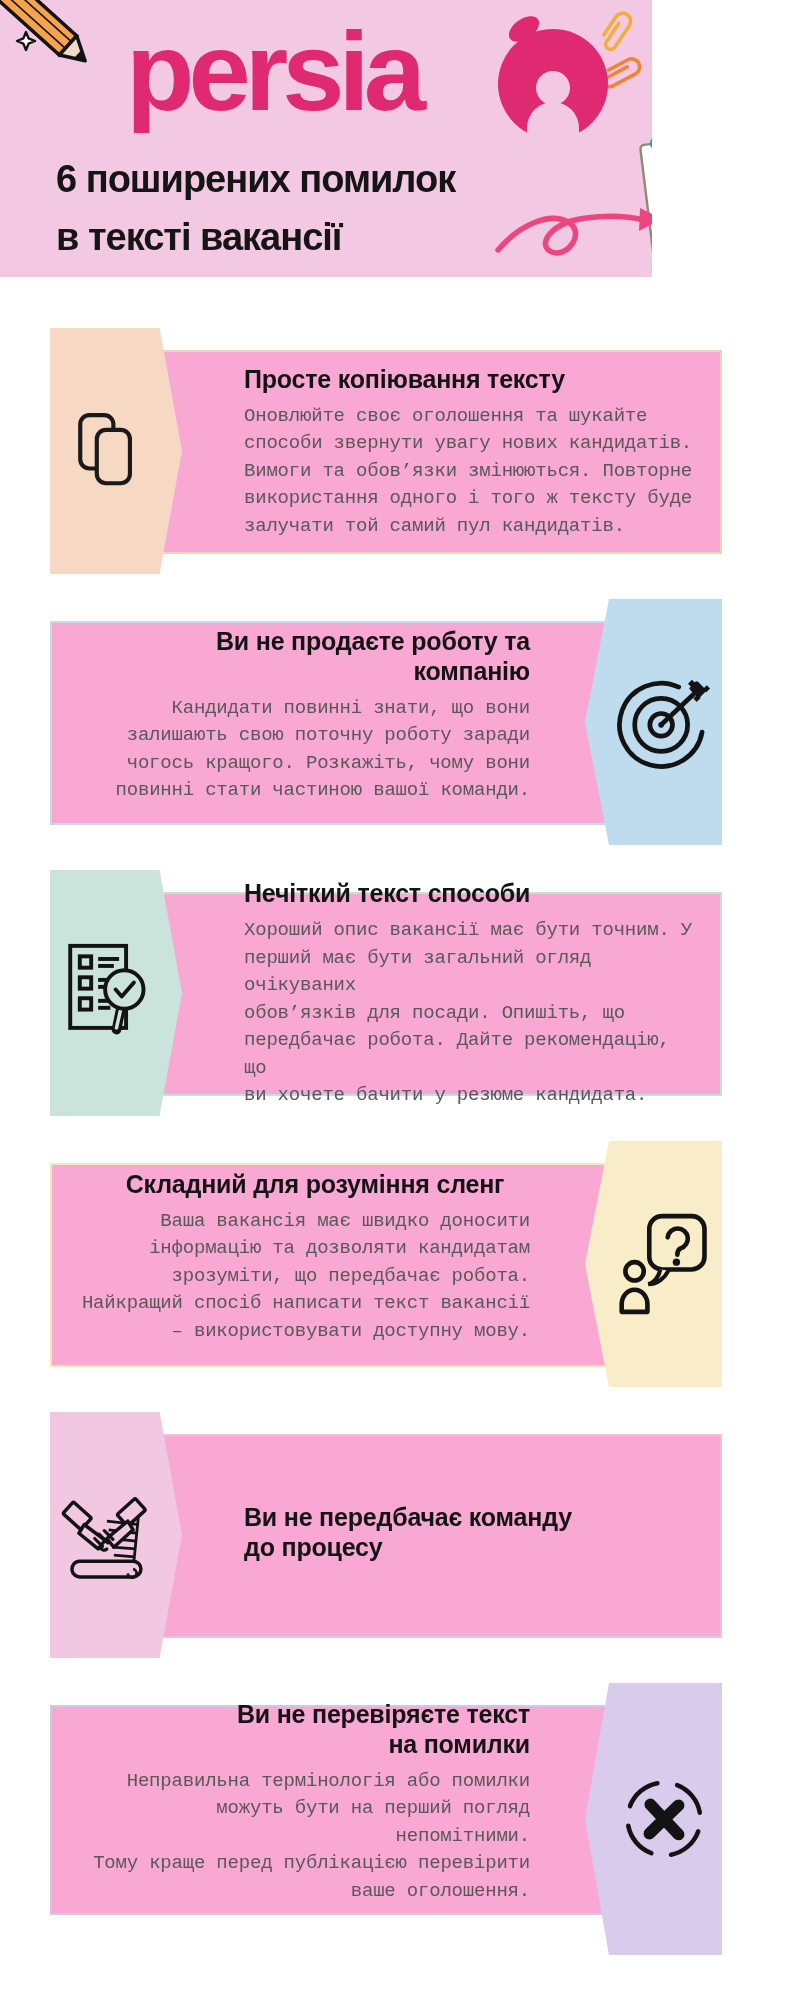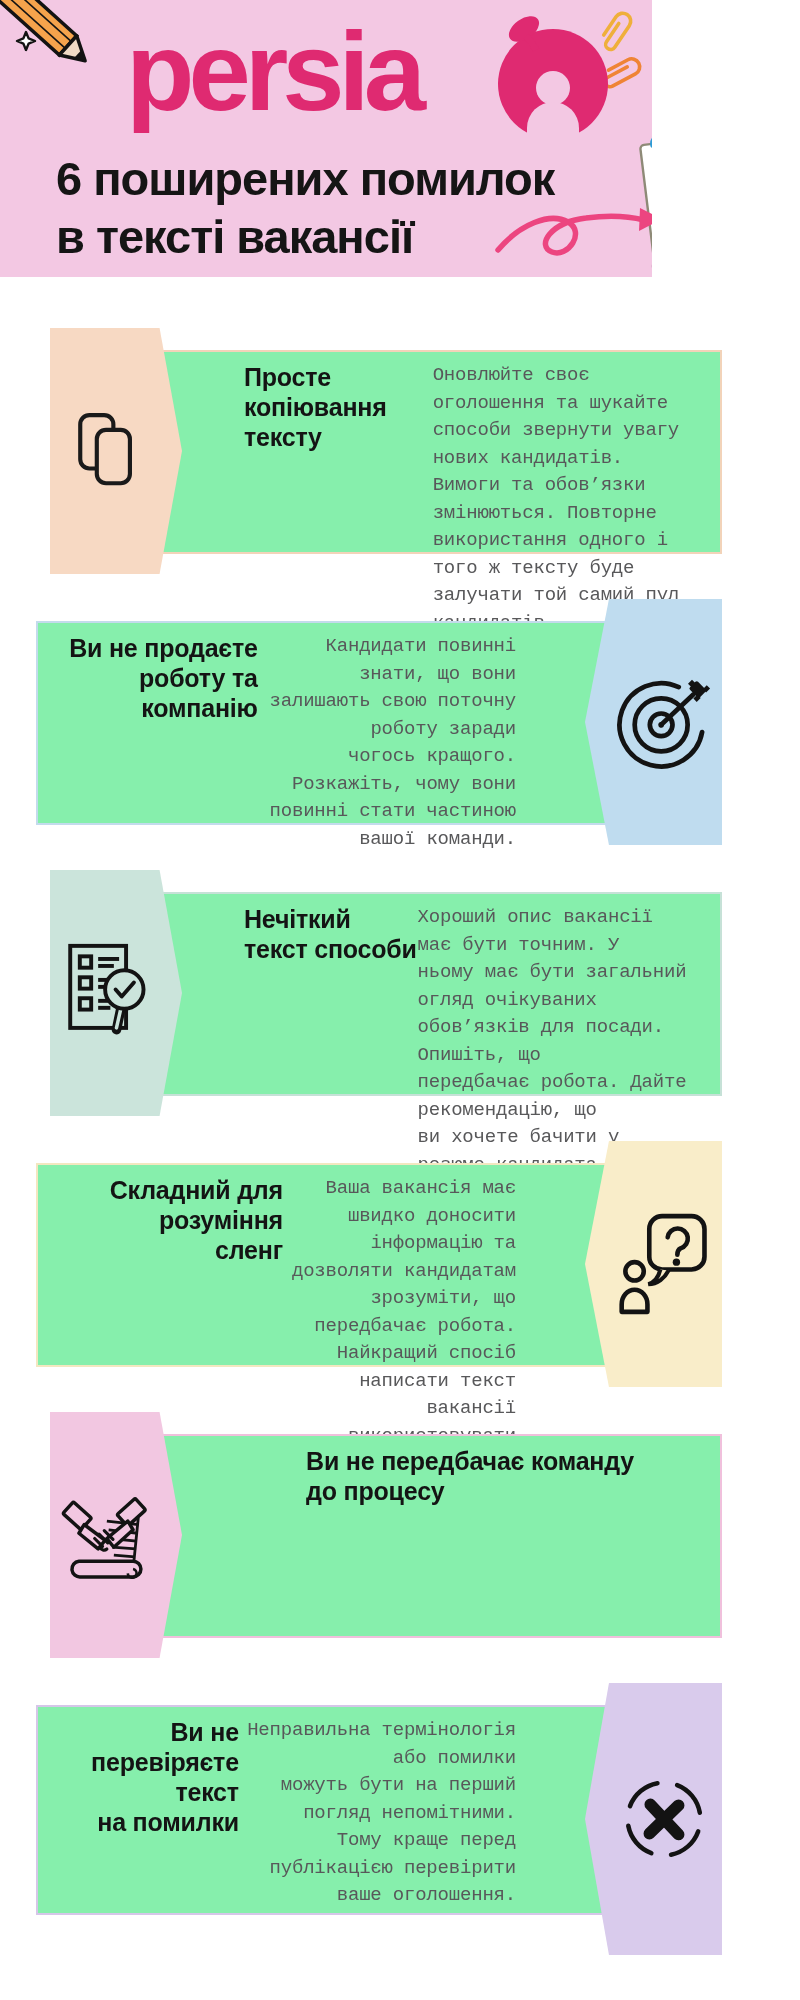--- a/index.html
+++ b/index.html
@@ -20,21 +20,21 @@
   }
   .logo-text {
     position:absolute; left:126px; top:16px;
     font-size:112px; font-weight:bold; letter-spacing:-6px;
     color:var(--brand,#DF2A71);
     line-height:1;
   }
   .logo-mark { position:absolute; left:486px; top:12px; width:130px; height:132px; }
   .header-title {
     position:absolute; left:56px; top:150px;
-    font-size:47px; font-weight:bold; color:#151515;
+    font-size:38px; font-weight:bold; color:#151515;
     line-height:58px; letter-spacing:-1px;
     white-space:pre-line;
   }
   .deco { position:absolute; }
   .deco-pencil { left:-4px; top:-6px; }
   .deco-clips  { left:585px; top:0; }
   .deco-pad    { left:635px; top:108px; }
   .deco-arrow  { left:492px; top:188px; }
 
   
@@ -52,29 +52,29 @@
     left:50px; width:132px;
     clip-path:polygon(0 0, 83% 0, 100% 50%, 83% 100%, 0 100%);
   }
   .section.right .pentagon {
     left:585px; width:137px;
     clip-path:polygon(17.5% 0, 100% 0, 100% 100%, 17.5% 100%, 0 50%);
   }
 
   .card {
     position:absolute; top:22px; height:204px; width:572px;
-    background:#86efac;
+    background:#f9a8d4;
     border:2px solid var(--border,#ddd);
-    display:flex; flex-direction:row; justify-content:center;
+    display:flex; flex-direction:column; justify-content:center;
     z-index:1;
   }
   .section.tall .card { height:210px; }
   .section.left  .card { left:150px; padding:10px 24px 10px 92px; text-align:left; }
-  .section.right .card { left:36px;  padding:10px 90px 26px 24px; text-align:right; }
-  .section.right.title-left .card h2 { text-align:right;margin-left:24px; }
+  .section.right .card { left:50px;  padding:10px 90px 26px 24px; text-align:right; }
+  .section.right.title-left .card h2 { text-align:center;margin-left:24px; }
 
   .card h2 {
     font-size:25px; font-weight:bold; color:#141414;
     line-height:30px; letter-spacing:-0.2px;
     margin-bottom:9px; white-space:pre-line;
   }
   .card p {
     font-size:19px; color:#58585A;
     line-height:27.5px; letter-spacing:-0.2px;
     white-space:pre-line;
@@ -225,21 +225,21 @@
         </g>
       </svg>
     </div>
   </section>
 
   <section class="section left" style="--fill: #CBE4DB; --border: #C6E1D7;">
     <div class="pentagon"></div>
     <div class="card">
       <h2>Нечіткий текст способи</h2>
       <p>Хороший опис вакансії має бути точним. У
-ньому має бути загальний огляд очікуваних
+перший має бути загальний огляд очікуваних
 обов’язків для посади. Опишіть, що
 передбачає робота. Дайте рекомендацію, що
 ви хочете бачити у резюме кандидата.</p>
     </div>
     <div class="icon-wrap">
       <svg width="96" height="118" viewBox="0 0 110 120" fill="none" stroke="#131313" stroke-width="4.5">
         <rect x="14" y="6" width="64" height="94"></rect>
         <rect x="25" y="18" width="13" height="13"></rect>
         <line x1="46" y1="21" x2="70" y2="21"></line>
         <line x1="46" y1="29" x2="64" y2="29"></line>

